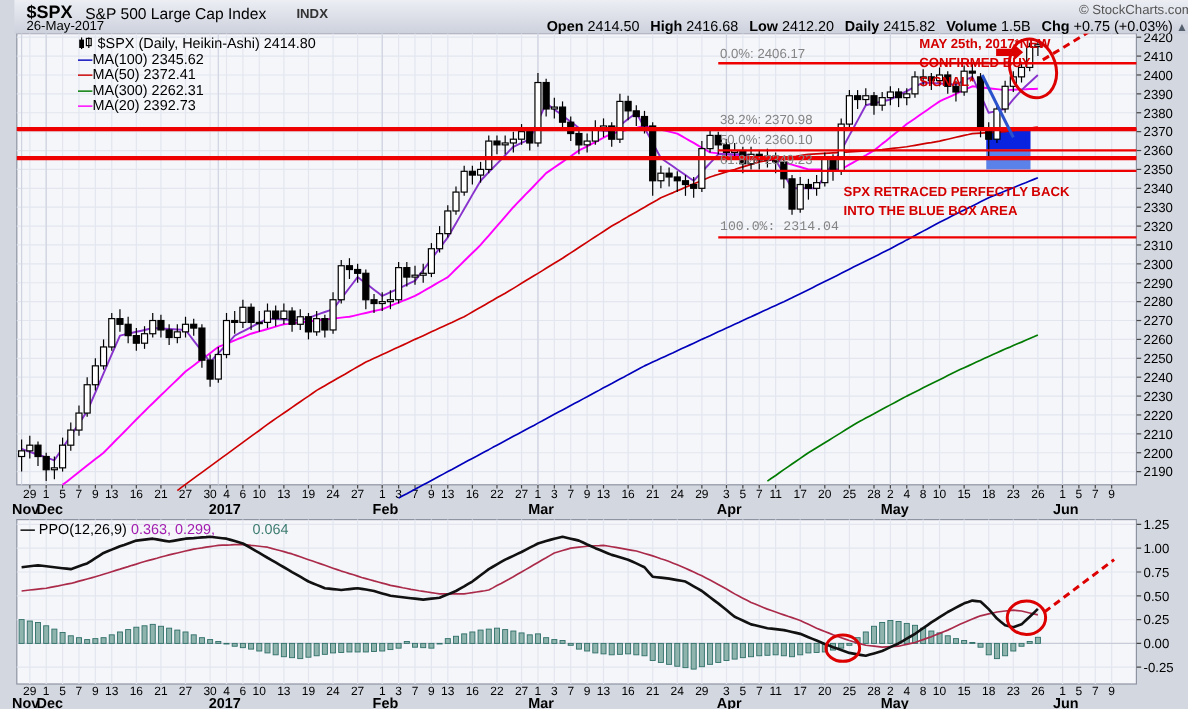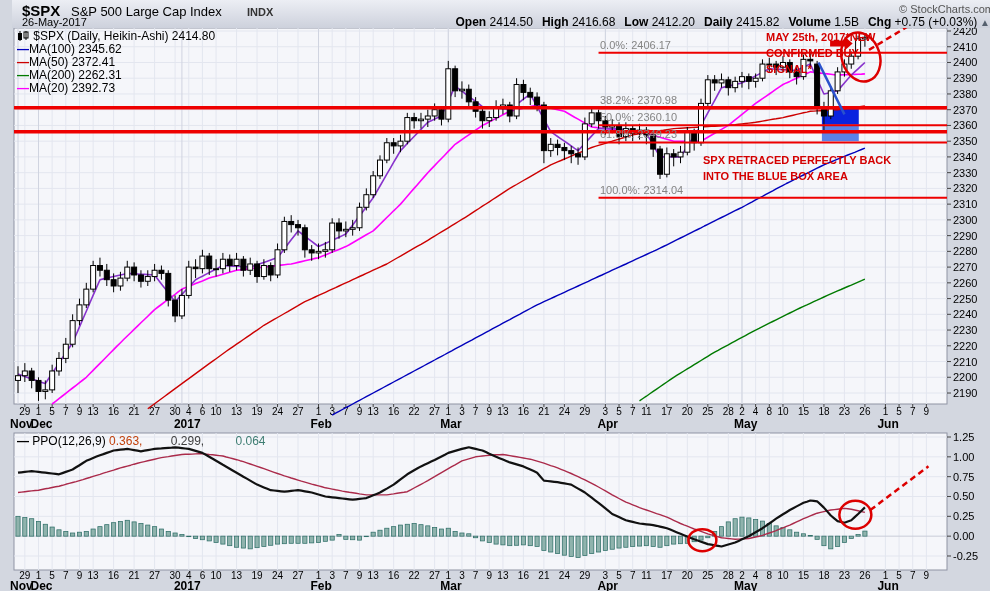--- a/index.html
+++ b/index.html
@@ -10,21 +10,21 @@
   .t{position:absolute;white-space:nowrap;}
   #symbol{left:10px;top:2px;font-size:15px;font-weight:bold;color:#000;}
   #idxname{left:59px;top:4px;font-size:13px;color:#000;}
   #exch{left:235px;top:6px;font-size:11px;color:#333;font-weight:bold;}
   #date{left:10px;top:16px;font-size:11px;color:#000;}
   #copyright{right:8px;top:3px;font-size:11px;color:#555;}
   #quote{right:12px;top:15px;font-size:12px;color:#000;}
   #quote b{font-weight:bold;margin-left:9px;}
   #quote .arrow{color:#55606e;font-size:10px;}
   #legend{position:absolute;left:17px;top:30px;font-size:12px;line-height:13px;color:#000;}
-  .leg-row{white-space:nowrap;}
+  .leg-row{white-space:nowrap;margin-left:48px;}
   .leg-dash{font-weight:bold;}
   #ppo-legend{position:absolute;left:17px;top:434px;font-size:12px;color:#000;white-space:nowrap;}
   .fib-label{position:absolute;font-size:11px;color:#848484;white-space:nowrap;}
   .red-note{position:absolute;font-size:11px;font-weight:bold;color:#d40000;
             white-space:pre-line;line-height:16px;}
   svg{position:absolute;left:0;top:0;}
 </style>
 </head>
 <body>
 <div id="app">
@@ -833,36 +833,36 @@
     <svg width="13" height="10" style="position:static;vertical-align:-1px">
       <rect x="1" y="2" width="4" height="7" fill="#000"></rect>
           <line x1="3" y1="0" x2="3" y2="10" stroke="#000"></line>
       <rect x="7" y="1" width="4" height="6" fill="#fff" stroke="#000"></rect>
           <line x1="9" y1="0" x2="9" y2="9" stroke="#000"></line>
     </svg>
     <span>$SPX (Daily, Heikin-Ashi) 2414.80</span>
   </div>
   <div class="leg-row"><span class="leg-dash" style="color: rgb(0, 0, 187);">—</span><span>MA(100) 2345.62</span></div>
   <div class="leg-row"><span class="leg-dash" style="color: rgb(204, 0, 0);">—</span><span>MA(50) 2372.41</span></div>
-  <div class="leg-row"><span class="leg-dash" style="color: rgb(0, 122, 0);">—</span><span>MA(200) 2262.31</span></div>
+  <div class="leg-row"><span class="leg-dash" style="color: rgb(0, 122, 0);">—</span><span>MA(300) 2262.31</span></div>
   <div class="leg-row"><span class="leg-dash" style="color: rgb(255, 0, 255);">—</span><span>MA(20) 2392.73</span></div>
 </div>
 
 <div id="ppo-legend">
   <span class="leg-dash">—</span>
   <span>PPO(12,26,9)</span>
-  <span id="ppo-vals"><span style="color: #c2410c;"> 0.363,</span><span style="color: #404040; margin-left: 25px;"> 0.299,</span><span style="color: rgb(62, 125, 114); margin-left: 28px;"> 0.064</span></span>
+  <span id="ppo-vals"><span style="color: #a21caf;"> 0.363,</span><span style="color: #a21caf;"> 0.299,</span><span style="color: rgb(62, 125, 114); margin-left: 28px;"> 0.064</span></span>
 </div>
 
 <div class="red-note" id="buy-note" style="left:718px;top:29px;margin-left:48px;">MAY 25th, 2017*NEW
 CONFIRMED BUY
 SIGNAL*</div>
 <div class="red-note" id="retrace-note" style="left:703px;top:152px;">SPX RETRACED PERFECTLY  BACK
 INTO THE BLUE BOX AREA</div>
 <div id="fib-labels">
       <div class="fib-label" style="left: 600px; top: 38.7684px;">0.0%: 2406.17</div>
       <div class="fib-label" style="left: 600px; top: 94.1575px;">38.2%: 2370.98</div>
       <div class="fib-label" style="left: 600px; top: 111.283px;">50.0%: 2360.10</div>
       <div class="fib-label" style="left: 600px; top: 128.392px;">61.8%: 2349.23</div>
-      <div class="fib-label" style="left: 600px; top: 183.781px;">100.0%: 2314.04</div>
+      <div class="fib-label" style="left: 600px; top: 183.781px; font-family: Liberation Mono, monospace;">100.0%: 2314.04</div>
     </div>
 
 </div>
 
 </body></html>

